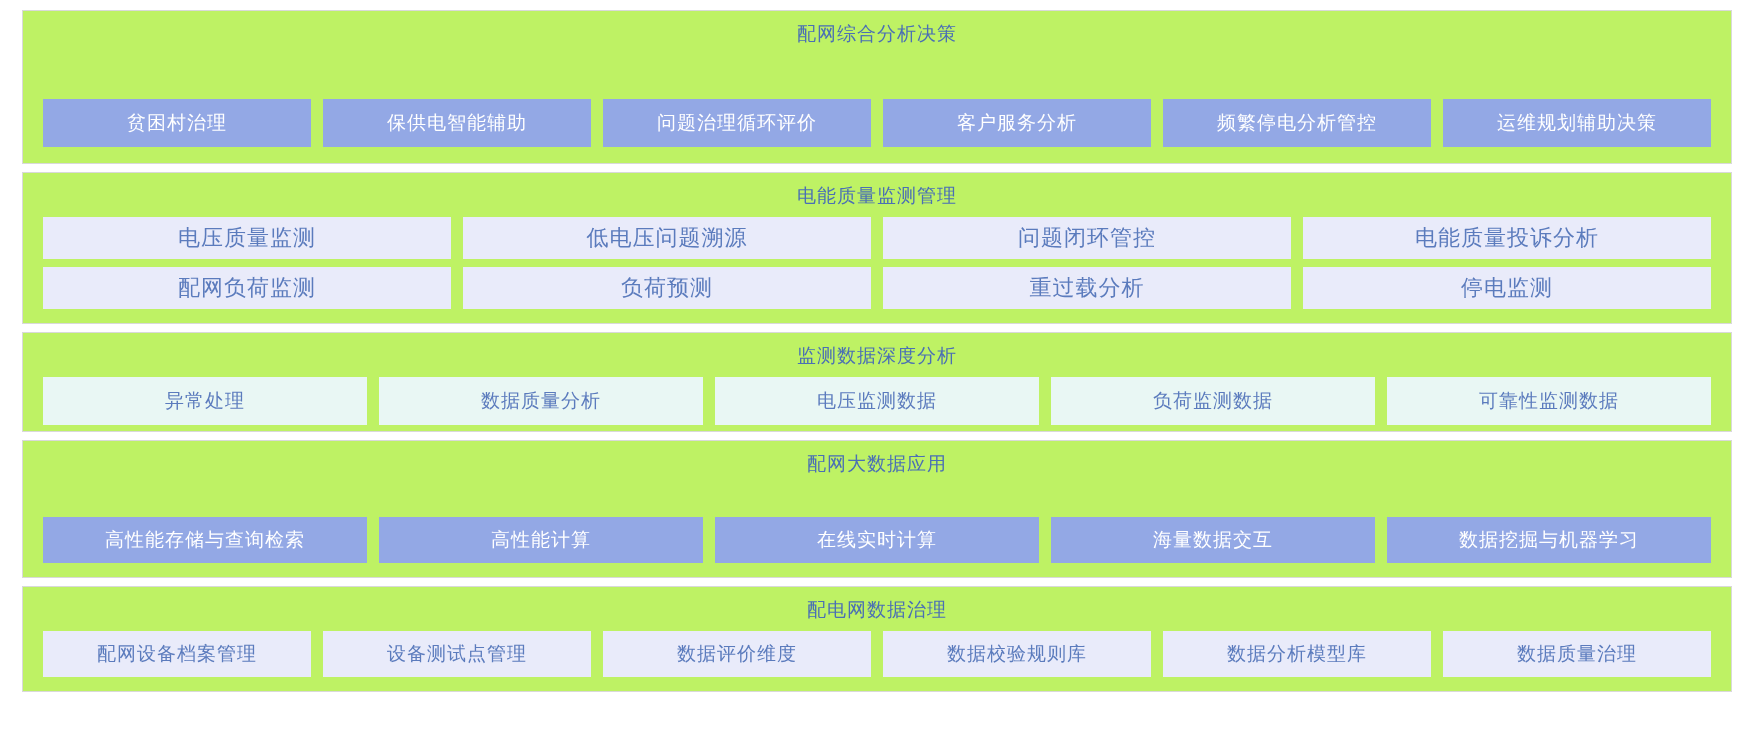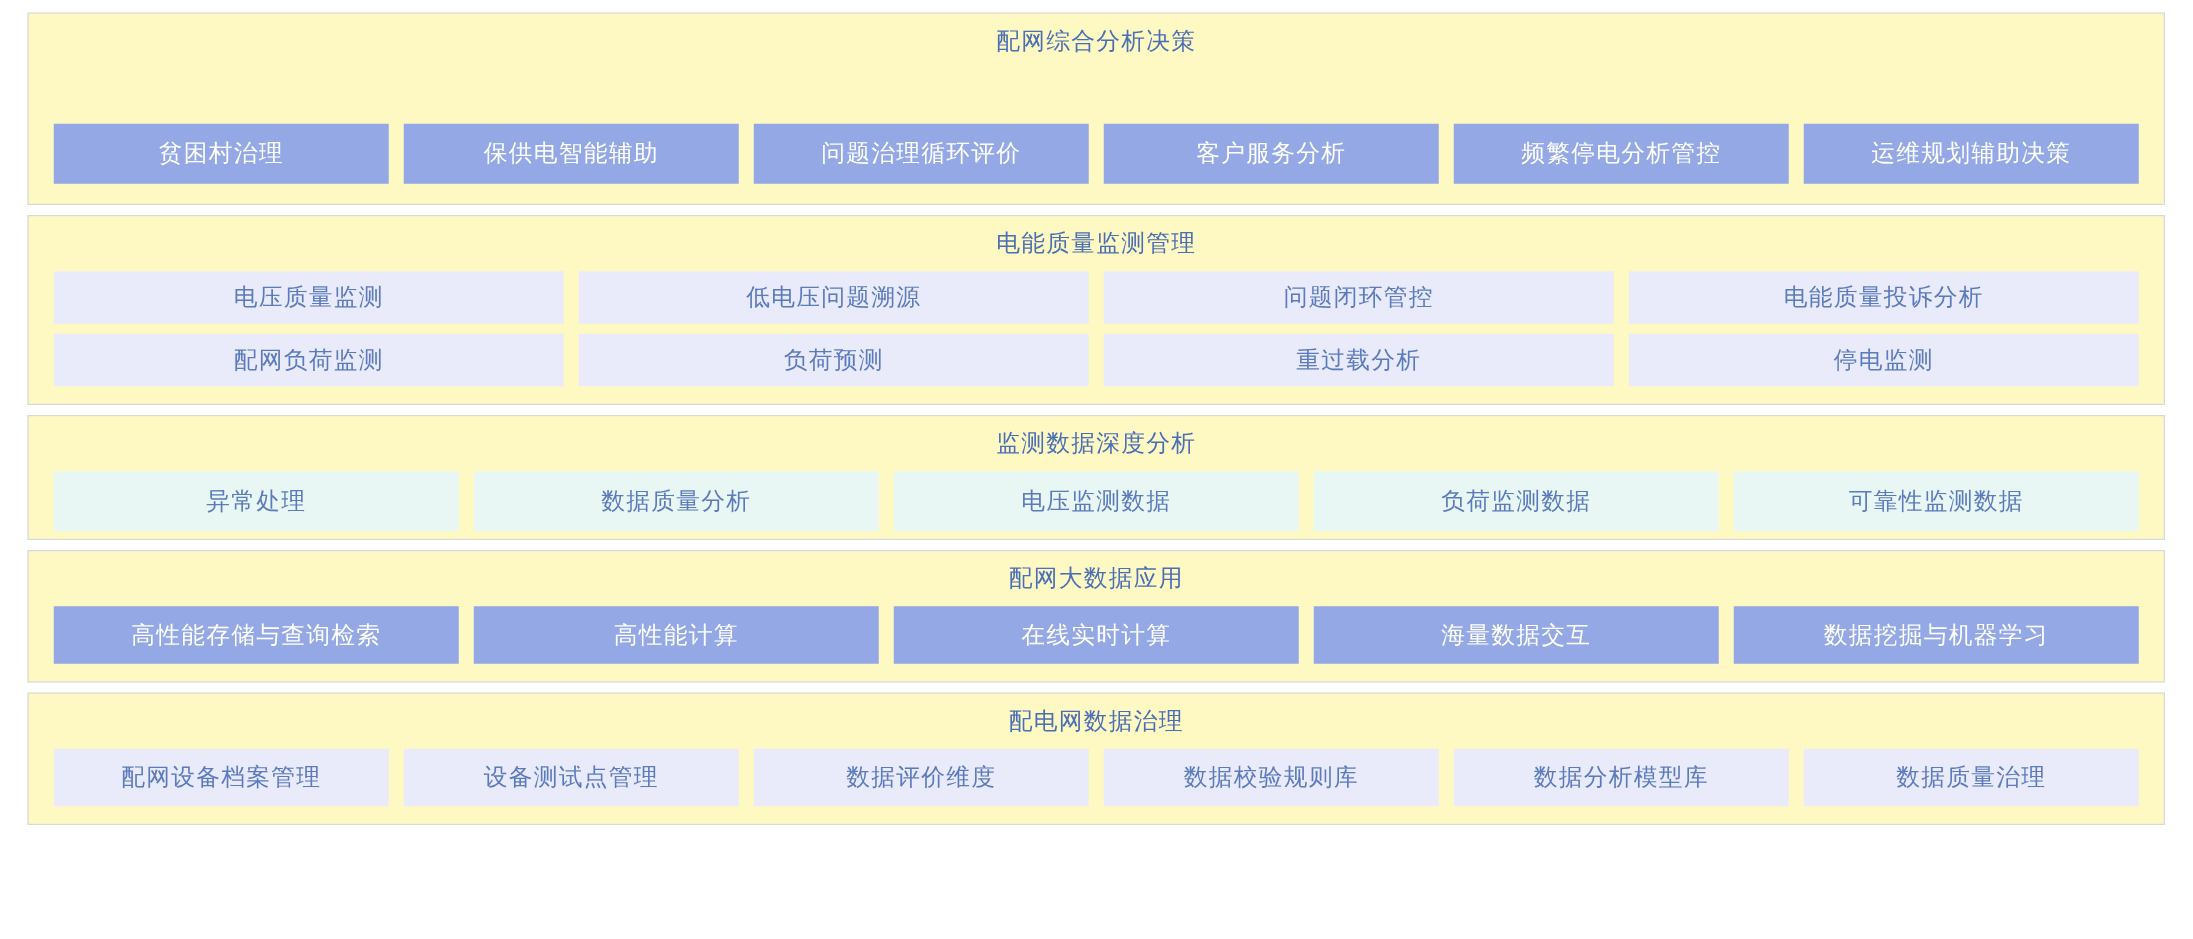--- a/index.html
+++ b/index.html
@@ -20,21 +20,21 @@
     height: 751px;
     box-sizing: border-box;
     padding: 10px 22px 10px 22px;
     display: flex;
     flex-direction: column;
     gap: 8px;
   }
 
   .panel {
     border: 1px solid #d9d9d9;
-    background: #fef9c3;
+    background: #bef264;
     box-sizing: border-box;
     padding: 8px 20px 6px 20px;
     display: flex;
     flex-direction: column;
   }
 
   .panel-title {
     text-align: center;
     font-size: 19px;
     color: #4a6fb5;
@@ -77,25 +77,25 @@
   }
   .chip.pale-mint {
     background: #e9f7f4;
     color: #5b7bbd;
   }
 
   
   .panel-1 { padding-bottom: 16px; }
   .panel-1 .chip { height: 48px; margin-top: 44px; }
 
-  .panel-2 .chip { height: 42px; font-size: 19px; }
+  .panel-2 .chip { height: 42px; font-size: 22px; }
   .panel-2 { padding-bottom: 14px; }
 
   .panel-3 .chip { height: 48px; }
-  .panel-4 .chip { height: 46px; }
+  .panel-4 .chip { height: 46px; margin-top: 32px; }
   .panel-5 .chip { height: 46px; }
 
   .panel-4 { padding-bottom: 14px; }
   .panel-5 { padding-bottom: 14px; }
 </style>
 </head>
 <body>
 
 <div class="page">
 

